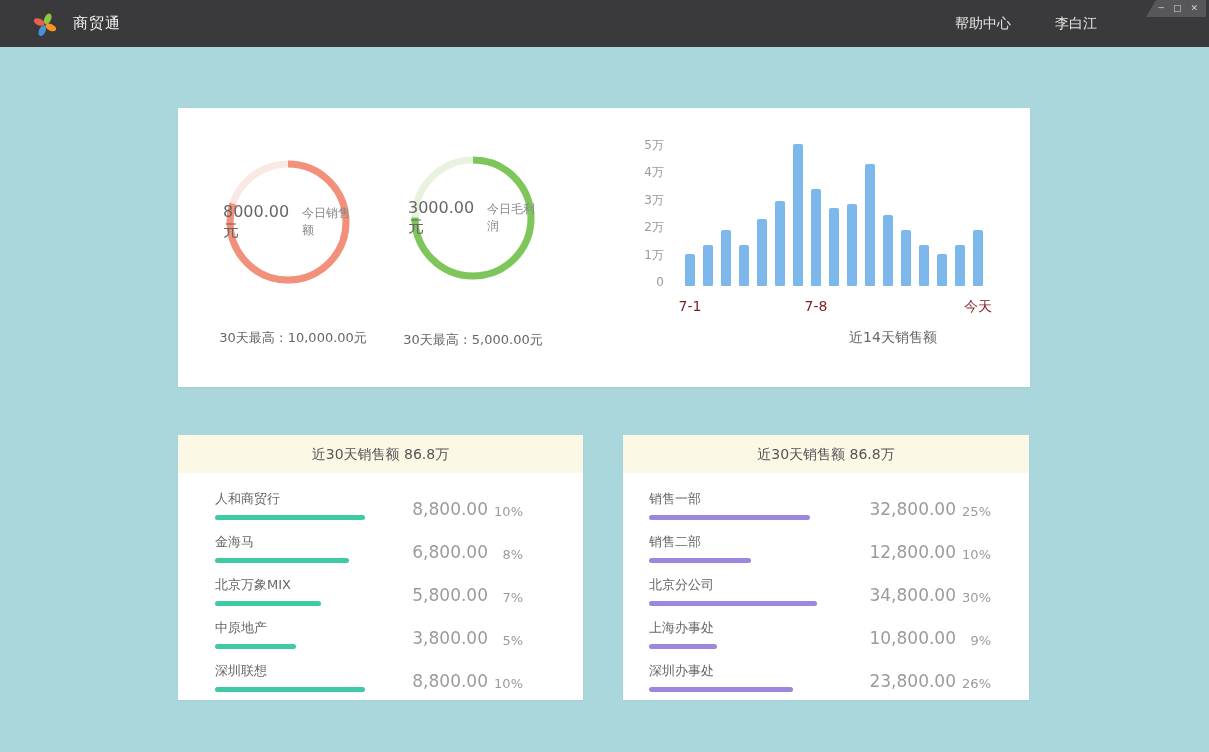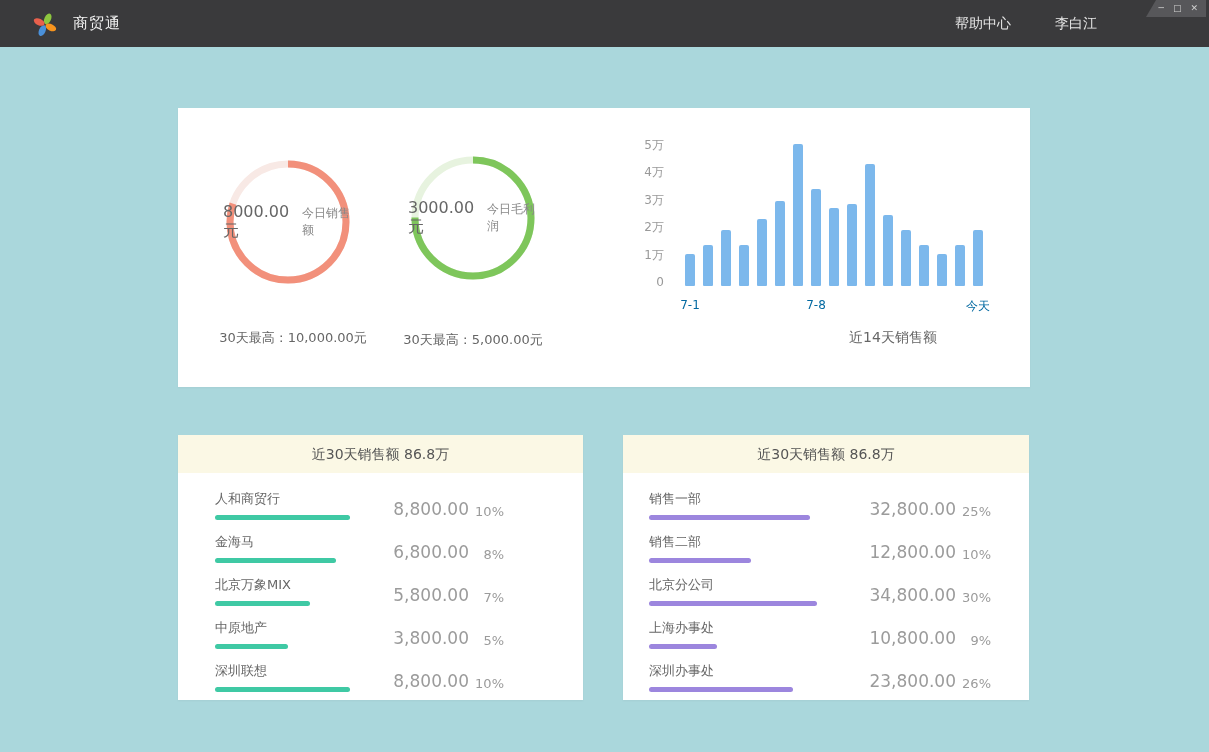--- a/index.html
+++ b/index.html
@@ -30,27 +30,27 @@
   .gauge-text { position:absolute; inset:0; display:flex; align-items:center; justify-content:center; gap:9px; }
   .gauge-value { font-size:16px; color:#666; }
   .gauge-caption { font-size:12px; color:#888; }
   .gauge-footer { position:absolute; width:220px; text-align:center; font-size:13px; color:#666; }
 
   
   .bar-chart { position:absolute; left:462px; top:22px; width:372px; height:210px; }
   .y-tick { position:absolute; right:348px; width:40px; text-align:right; font-size:12px; color:#999; line-height:14px; }
   .bars { position:absolute; left:45px; bottom:54px; display:flex; align-items:flex-end; gap:8px; }
   .bar { width:10px; border-radius:2px 2px 1px 1px; }
-  .x-tick { position:absolute; top:168px; transform:translateX(-50%); font-size:12px; color:#0369a1; }
+  .x-tick { position:absolute; top:168px; transform:translateX(-50%); font-size:14px; color:#7f1d1d; }
   .chart-title { position:absolute; left:695px; top:221px; transform:translateX(-50%); font-size:14px; color:#666; white-space:nowrap;margin-left:20px; }
 
   
   .card-header { height:38px; background:#FBF8E5; text-align:center; line-height:38px; font-size:14px; color:#555; }
   .rows { padding-top:17px; }
-  .left-card  .rows { padding-left:37px; padding-right:79px; }
+  .left-card  .rows { padding-left:37px; padding-right:60px; }
   .right-card .rows { padding-left:26px; padding-right:38px; }
   .row { display:flex; margin-bottom:13px; }
   .row-left { width:250px; }
   .row-name { font-size:13px; color:#666; margin-bottom:7px; }
   .row-bar { height:5px; border-radius:3px; }
   .row-right { flex:1; display:flex; justify-content:flex-end; align-items:flex-end; gap:5px; padding-bottom:1px; }
   .row-amount { font-size:17px; color:#9B9B9B;margin-left:8px; }
   .row-percent { font-size:13px; color:#9B9B9B; min-width:30px; text-align:right; }
 </style>
 </head>

